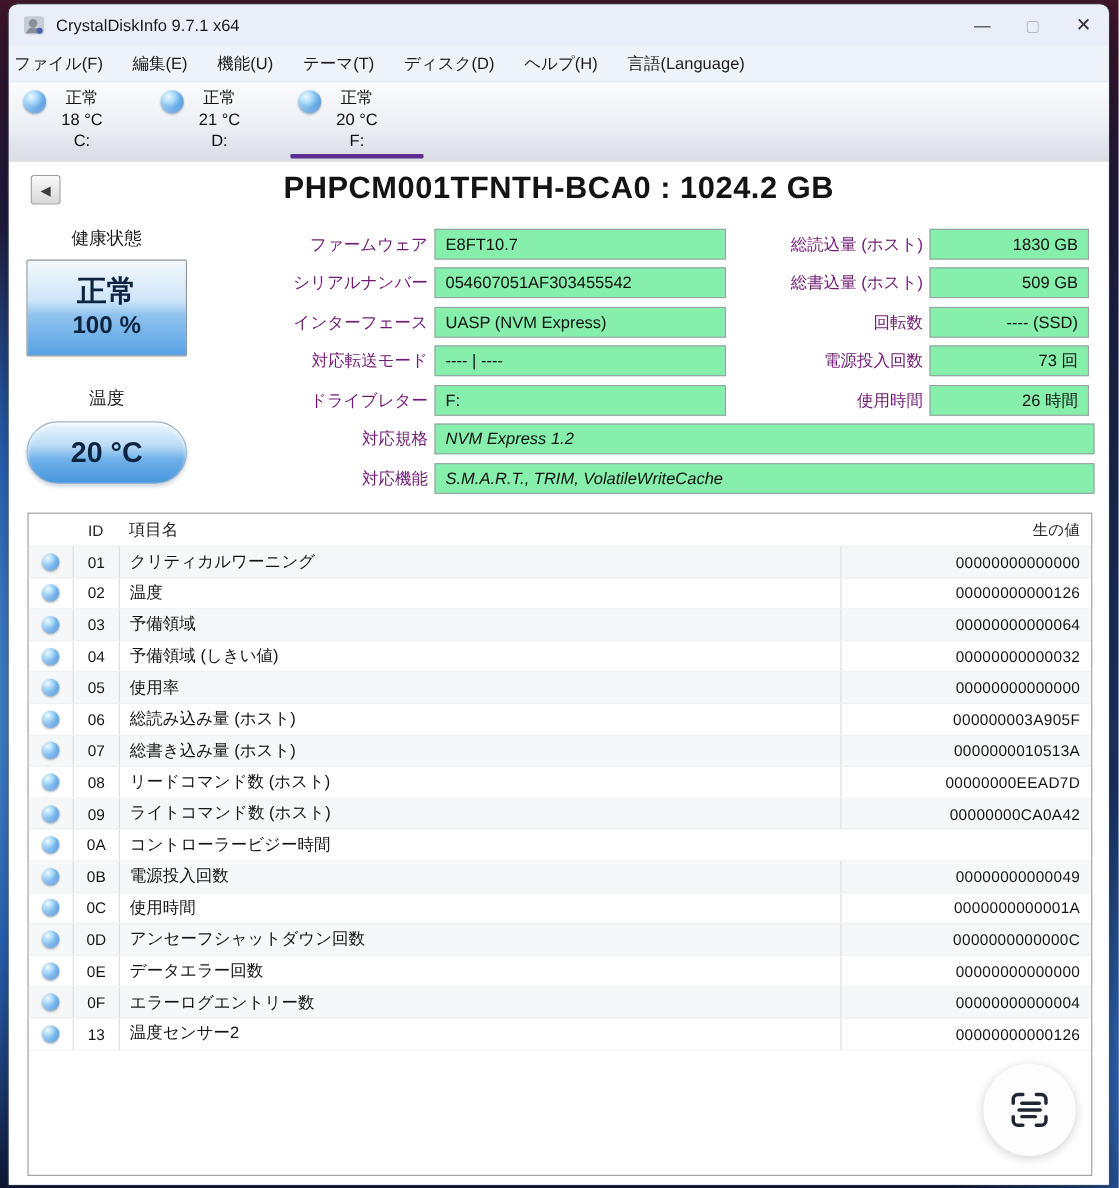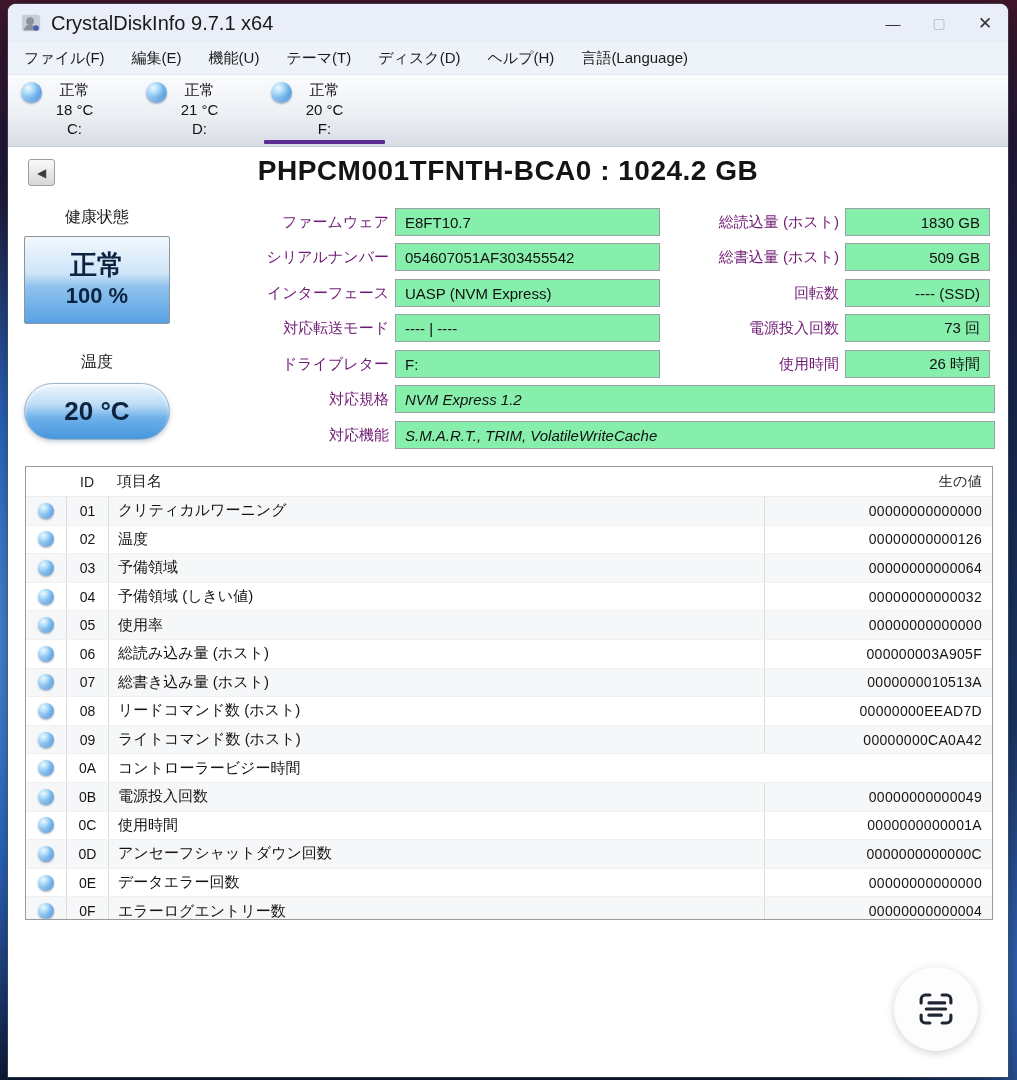--- a/index.html
+++ b/index.html
@@ -17,28 +17,28 @@
   .window {
     position:absolute; left:8px; top:4px; width:1000px; height:1073px;
     background:#ffffff; border-radius:8px 8px 0 0; overflow:hidden;
     box-shadow:0 0 0 1px rgba(70,85,110,.55), 0 10px 30px rgba(0,0,0,.5);
     display:flex; flex-direction:column;
   }
 
   
   .titlebar { height:38px; flex:0 0 38px; background:#e9eef8; display:flex; align-items:center; padding-left:12px; }
   .app-icon { width:22px; height:22px; margin-right:9px; flex:0 0 auto; }
-  .titlebar-title { font-size:20px; color:#191919; }
+  .titlebar-title { font-size:15px; color:#191919; }
   .win-controls { margin-left:auto; display:flex; height:100%; }
   .win-btn { width:46px; height:100%; display:flex; align-items:center; justify-content:center; font-size:15px; color:#333; }
   .win-btn.max { color:#b4bac4; font-size:14px; }
   .win-btn.close { font-size:17px; }
 
   
-  .menubar { height:33px; flex:0 0 33px; background:#eef2f9; display:flex; align-items:center; padding-left:16px; gap:27px; border-bottom:1px solid #e2e6ee; }
+  .menubar { height:33px; flex:0 0 33px; background:#eef2f9; display:flex; align-items:center; padding-left:5px; gap:27px; border-bottom:1px solid #e2e6ee; }
   .menu-item { font-size:15px; color:#1b1b1b; white-space:nowrap; }
 
   
   .tabstrip { height:72px; flex:0 0 72px; background:linear-gradient(180deg,#fbfcfe 0%,#eceff4 55%,#d9dde4 100%); border-bottom:1px solid #c6cad2; display:flex; padding-left:4px; }
   .dtab { width:125px; position:relative; display:flex; flex-direction:column; align-items:center; padding-top:5px; font-size:15px; line-height:1.3; color:#111; }
   .dtab .orb { position:absolute; left:9px; top:7px; }
   .dtab .t-status { font-weight:400; }
   .dtab.selected::after { content:""; position:absolute; left:2px; right:2px; bottom:2px; height:4px; background:#5c2d91; border-radius:1px; }
 
   .orb { display:inline-block; width:21px; height:21px; border-radius:50%;
@@ -74,21 +74,21 @@
   .field-row { position:absolute; display:flex; align-items:stretch; }
   .field-label { font-size:15px; color:#701a75; display:flex; align-items:center; justify-content:flex-end; padding-right:6px; white-space:nowrap; }
   .field-value { border:1px solid #9aa0a8; background:#86efac; font-size:15px; color:#111;
     display:flex; align-items:center; padding:0 9px; height:28px; white-space:nowrap; }
   .field-value.right { justify-content:flex-end; }
   .mid  { left:212px; } .mid .field-label { width:175px; } .mid .field-value { width:265px; }
   .rgt  { left:672px; } .rgt .field-label { width:165px; } .rgt .field-value { width:145px; }
   .wide { left:302px; } .wide .field-label { width:85px; } .wide .field-value { width:600px;font-style:italic; }
 
   
-  .smart-table { position:absolute; left:17px; top:319px; width:968px; height:454px;
+  .smart-table { position:absolute; left:17px; top:319px; width:968px; height:603px;
     border:1px solid #9a9a9a; background:#fff; font-size:15px; color:#141414; overflow:hidden; }
   .t-head { display:flex; height:30px; align-items:center; font-size:15px; color:#222; border-bottom:1px solid #ececec; }
   .t-row { display:flex; height:28.6px; align-items:center; border-bottom:1px solid #f0f0f0; }
   .t-row:nth-child(odd) { background:#f6f7f8; }
   .c-orb { width:40px; flex:0 0 40px; display:flex; align-items:center; justify-content:center; }
   .c-orb .orb { width:16px; height:16px; }
   .c-id { width:42px; flex:0 0 42px; text-align:center; border-left:1px solid #dcdcdc; align-self:stretch; display:flex; align-items:center; justify-content:center; font-size:14px; }
   .c-name { flex:1 1 auto; border-left:1px solid #dcdcdc; align-self:stretch; display:flex; align-items:center; padding-left:9px; }
   .c-raw { width:228px; flex:0 0 228px; border-left:1px solid #dcdcdc; align-self:stretch; display:flex; align-items:center; justify-content:flex-end; padding-right:10px; font-size:14px; letter-spacing:.3px; }
   .t-head .c-id, .t-head .c-name, .t-head .c-raw { border-left:none; }

